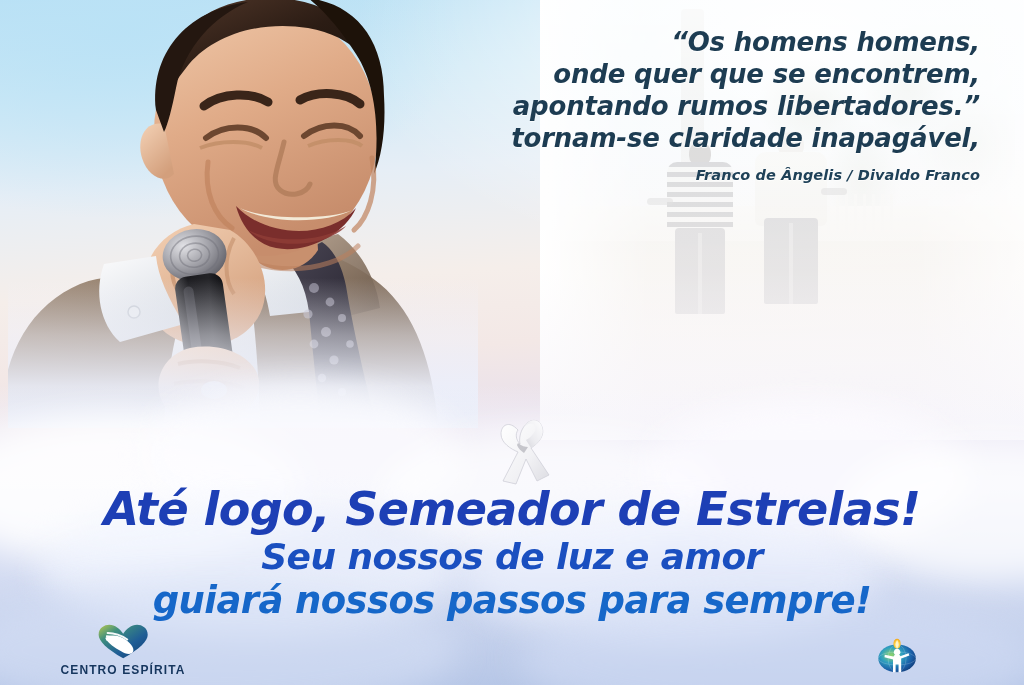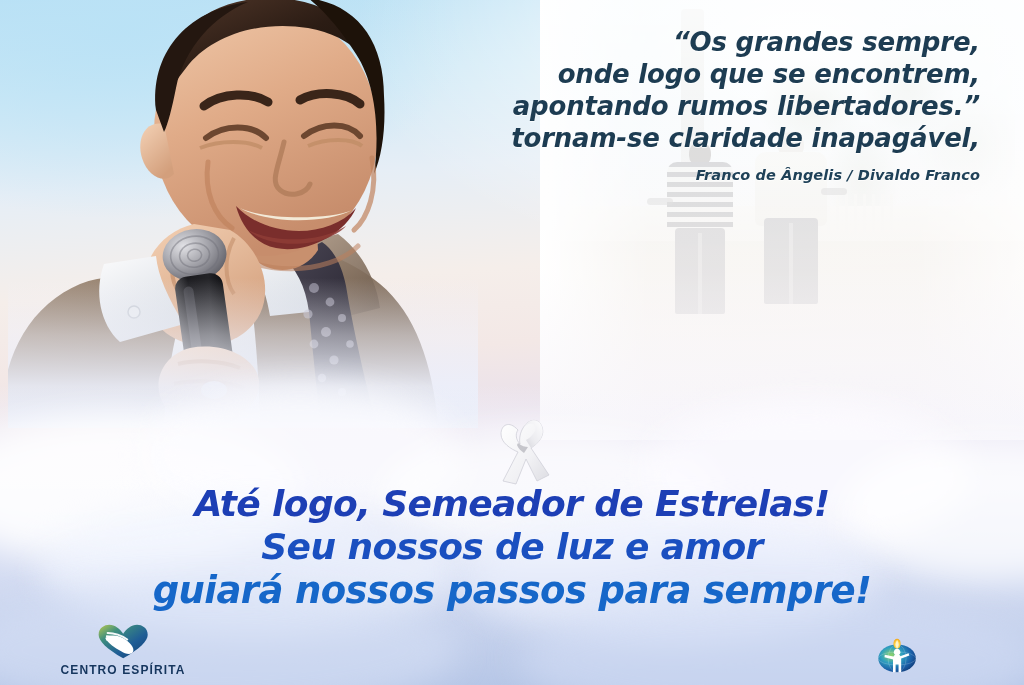--- a/index.html
+++ b/index.html
@@ -199,21 +199,21 @@
     text-align: center;
   }
   .hl {
     font-family: "DejaVu Sans", sans-serif;
     font-style: italic;
     font-weight: bold;
     letter-spacing: -0.6px;
     line-height: 1.0;
     white-space: nowrap;
   }
-  .hl-1 { font-size: 36px; color: #1d3fb5; margin-bottom: 7px; }
+  .hl-1 { font-size: 46px; color: #1d3fb5; margin-bottom: 7px; }
   .hl-2 { font-size: 36px; color: #1a4fc0; margin-bottom: 7px; }
   .hl-3 { font-size: 37px; color: #1667c9; }
 
   
   .logo {
     position: absolute;
     bottom: 8px;
     text-align: center;
   }
   .logo-left  { left: 18px;  width: 210px; }
@@ -398,22 +398,22 @@
     <div class="puff" style="left:380px; top:165px;  width:340px; height:130px; background:rgba(255,255,255,.70);"></div>
     <div class="puff" style="left:640px; top:135px;  width:330px; height:150px; background:rgba(253,251,255,.78);"></div>
     <div class="puff" style="left:840px; top:175px;  width:300px; height:140px; background:rgba(255,255,255,.72);"></div>
     <div class="puff" style="left:40px;  top:238px;  width:420px; height:130px; background:rgba(240,243,253,.70);"></div>
     <div class="puff" style="left:460px; top:245px;  width:420px; height:130px; background:rgba(238,242,253,.68);"></div>
     <div class="puff" style="left:-40px; top:320px;  width:500px; height:130px; background:rgba(213,223,245,.60);"></div>
     <div class="puff" style="left:520px; top:330px;  width:520px; height:130px; background:rgba(210,221,244,.58);"></div>
   </div>
 
   <div class="quote-block">
-    <div class="quote-line">“Os grandes sempre,</div>
-    <div class="quote-line">onde logo que se encontrem,</div>
+    <div class="quote-line">“Os homens homens,</div>
+    <div class="quote-line">onde quer que se encontrem,</div>
     <div class="quote-line">apontando rumos libertadores.”</div>
     <div class="quote-line">tornam-se claridade inapagável,</div>
     <div class="quote-credit">Franco de Ângelis / Divaldo Franco</div>
   </div>
 
   <div class="ribbon">
     <svg viewBox="0 0 72 78" xmlns="http://www.w3.org/2000/svg" aria-hidden="true">
       <defs>
         <linearGradient id="rbA" x1="0" y1="0" x2="1" y2="1">
           <stop offset="0%" stop-color="#ffffff"></stop>

